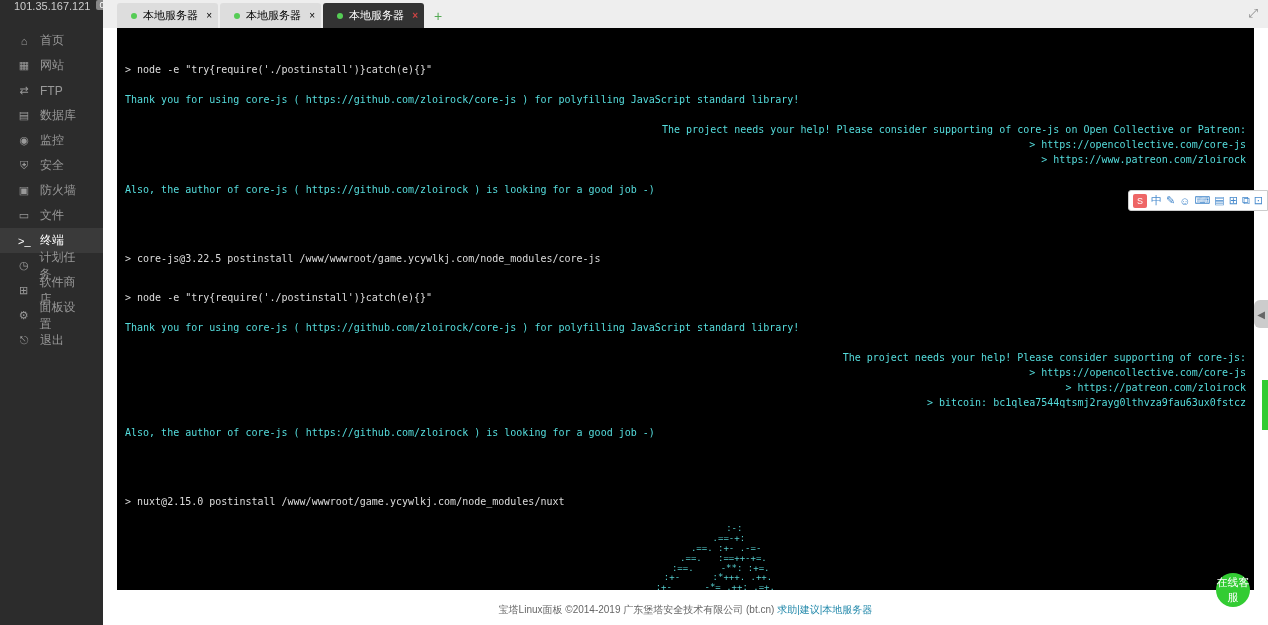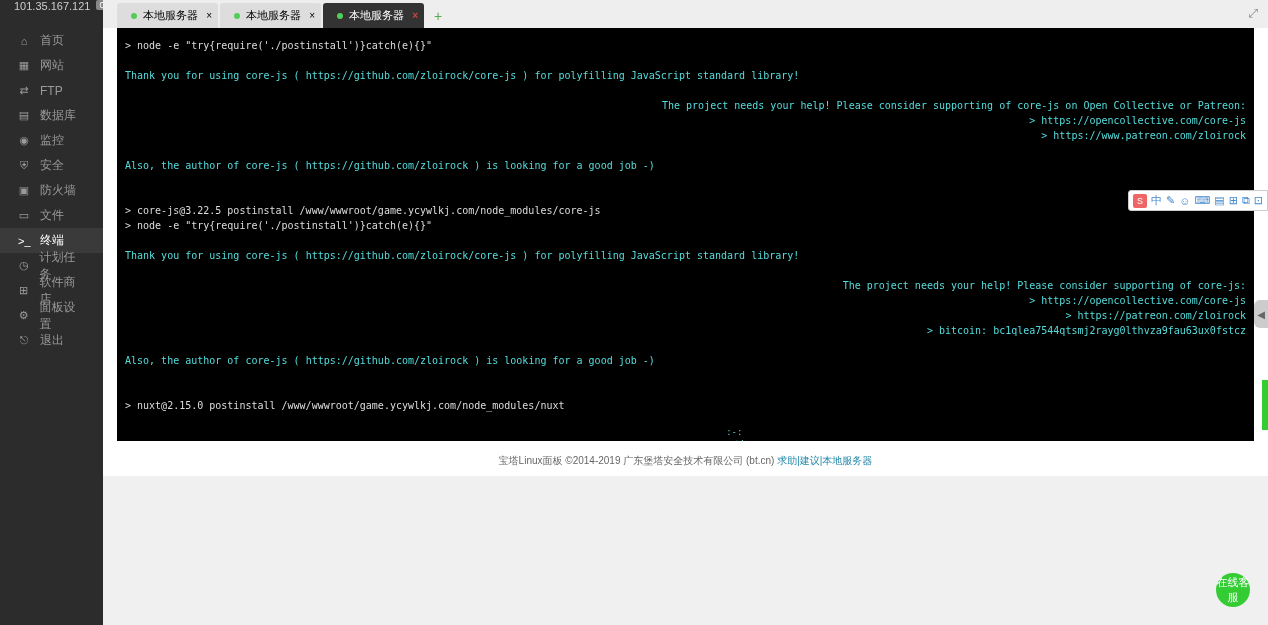--- a/index.html
+++ b/index.html
@@ -5,32 +5,32 @@
 * { margin: 0; padding: 0; box-sizing: border-box; }
 body { font-family: -apple-system, "Microsoft YaHei", sans-serif; background: #f0f0f0; width: 1268px; height: 625px; overflow: hidden; position: relative; }
 .sidebar { position: absolute; left: 0; top: 0; width: 103px; height: 625px; background: #2c2c2c; color: #999; font-size: 12px; }
 .sidebar-header { height: 28px; display: flex; align-items: flex-start; padding: 0 8px; gap: 6px; }
 .sidebar-header .dot { width: 10px; height: 10px; border-radius: 50%; background: #d33; display: inline-block; }
 .sidebar-header .ip { color: #ccc; font-size: 11px; }
 .sidebar-header .badge { background: #888; color: #fff; font-size: 9px; padding: 0 3px; border-radius: 2px; }
 .nav-item { height: 25px; display: flex; align-items: center; padding: 0 18px; gap: 10px; cursor: pointer; }
 .nav-item.active { background: #3a3a3a; color: #fff; }
 .nav-item .icon { width: 12px; display: inline-block; text-align: center; font-size: 11px; }
-.main { position: absolute; left: 103px; top: 0; right: 0; height: 476px; background: #fff; }
+.main { position: absolute; left: 103px; top: 0; right: 0; height: 625px; background: #fff; }
 .tabs { height: 28px; background: #eee; display: flex; align-items: flex-end; padding-left: 14px; position: relative; }
 .tab { padding: 5px 20px 5px 14px; font-size: 11px; background: #ddd; margin-right: 2px; border-radius: 3px 3px 0 0; position: relative; display: flex; align-items: center; gap: 6px; cursor: pointer; }
 .tab .tdot { width: 6px; height: 6px; border-radius: 50%; background: #5c5; }
 .tab.active { background: #333; color: #fff; }
 .tab.active .close { color: #c44; font-weight: bold; }
 .tab .close { position: absolute; right: 6px; font-size: 10px; }
 .add-tab { padding: 4px 8px; color: #5a5; font-size: 14px; cursor: pointer; }
 .expand-icon { position: absolute; right: 10px; top: 6px; color: #888; cursor: pointer; font-size: 12px; }
 .terminal { position: absolute; top: 28px; left: 14px; right: 14px; bottom: 35px; background: #000; color: #ccc; font-family: "Courier New", Consolas, monospace; font-size: 10px; padding: 10px 8px; overflow: hidden; line-height: 1.5; }
 .terminal pre { white-space: pre; }
-.c-white { color: #ddd; }
+.c-white { color: #ddd; margin-top: 24px; }
 .c-cyan { color: #5dd; text-align: right; }
 .c-yellow { color: #cc6; }
 .ascii { text-align: center; color: #5cc; font-size: 9px; line-height: 1.1; }
 .center { text-align: center; }
 .footer { position: absolute; bottom: 8px; left: 0; right: 0; text-align: center; font-size: 10px; color: #666; }
 .footer a { color: #28a; text-decoration: none; }
 .ime-bar { position: absolute; right: 0; top: 190px; background: #fff; border: 1px solid #ccc; padding: 2px 4px; display: flex; gap: 4px; align-items: center; font-size: 12px; border-radius: 3px 0 0 3px; }
 .ime-bar .ime-ico { width: 14px; height: 14px; background: #e66; border-radius: 2px; color: #fff; font-size: 9px; display: flex; align-items: center; justify-content: center; }
 .ime-bar span { color: #48c; font-size: 11px; }
 .chat-btn { position: absolute; right: 18px; bottom: 18px; width: 34px; height: 34px; background: #3c3; border-radius: 50%; color: #fff; font-size: 11px; display: flex; align-items: center; justify-content: center; text-align: center; cursor: pointer; }

